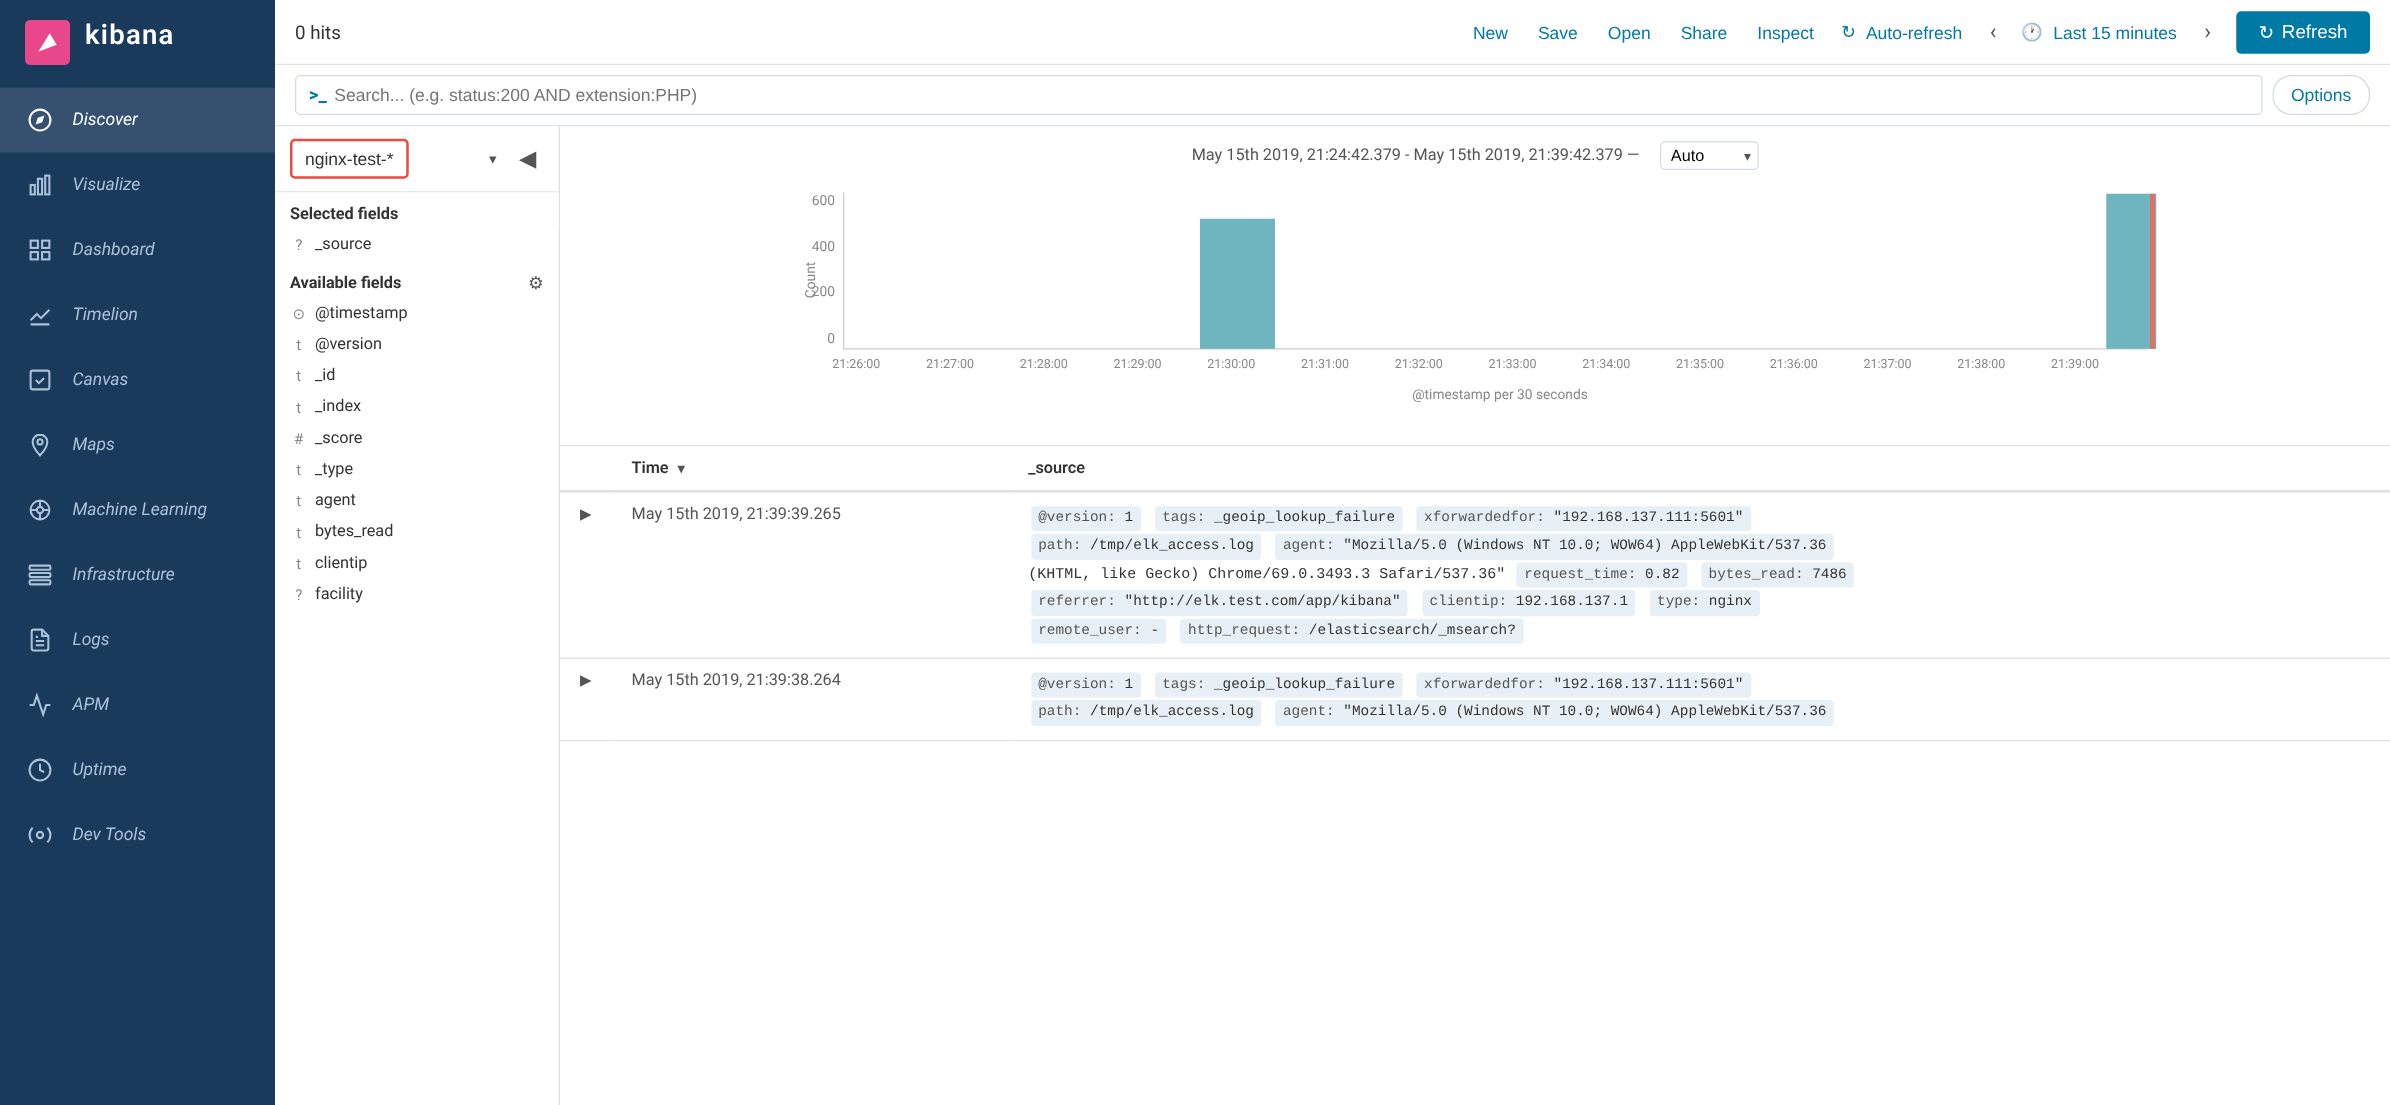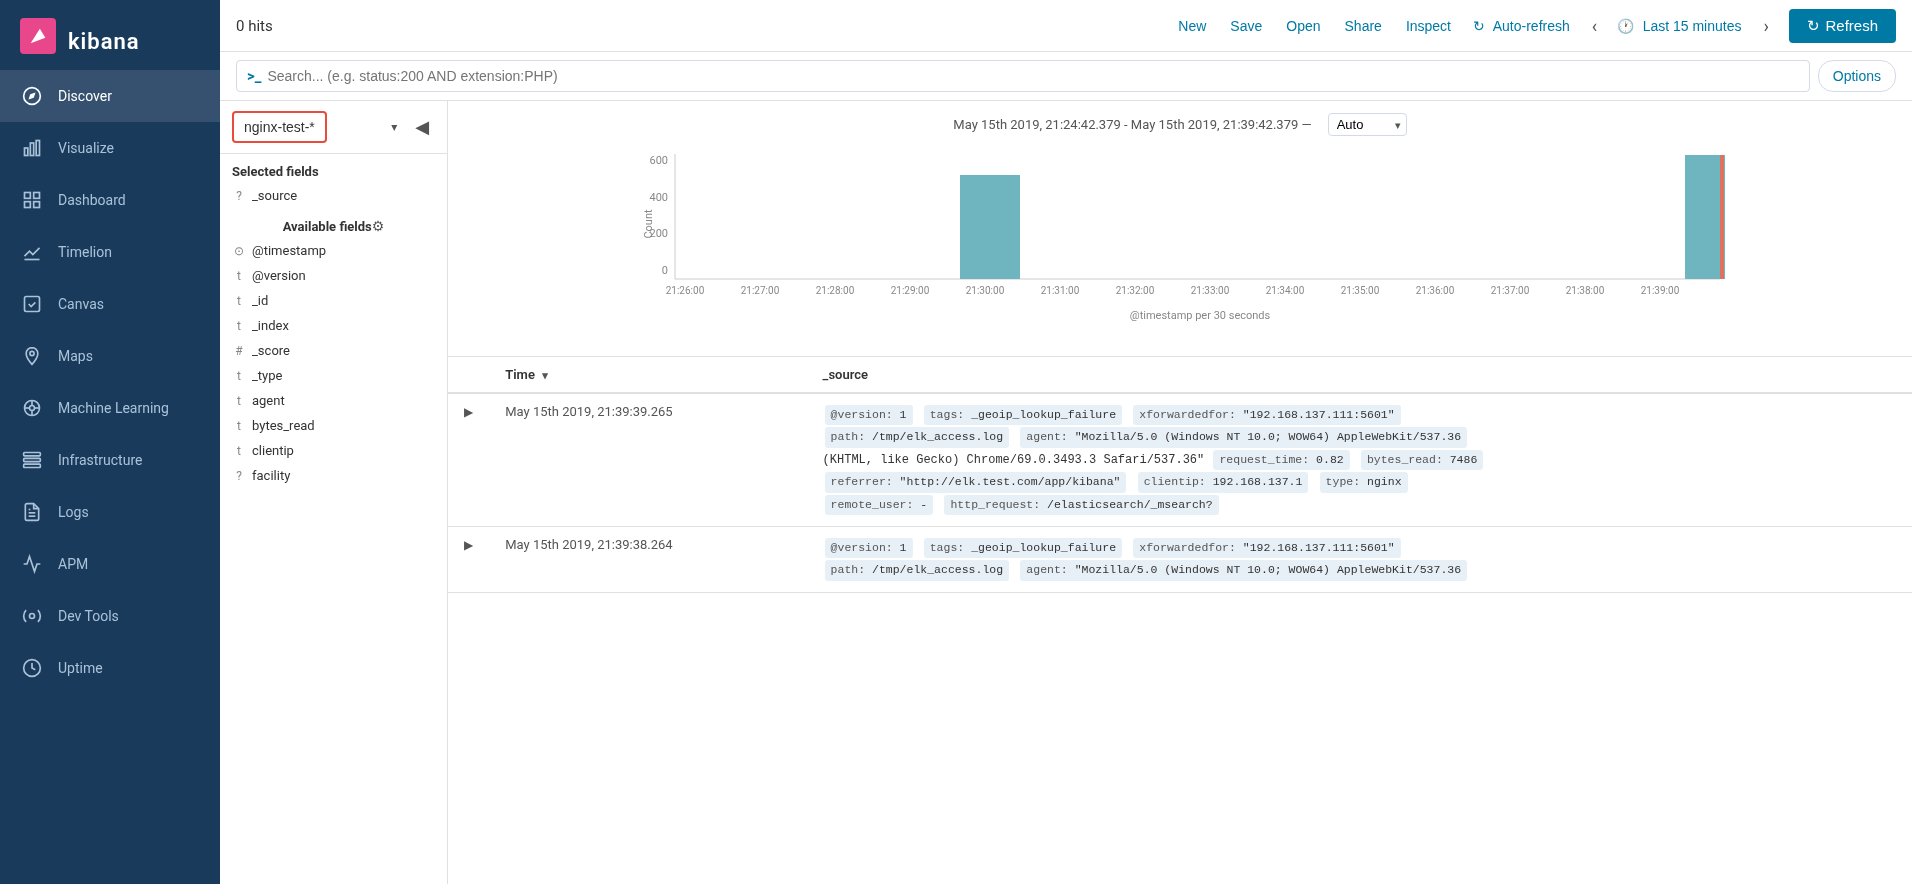--- a/index.html
+++ b/index.html
@@ -9,21 +9,21 @@
     .sidebar {
       width: 220px;
       background: #1a3a5c;
       display: flex;
       flex-direction: column;
       flex-shrink: 0;
       height: 100%;
     }
     .sidebar-logo {
       display: flex;
-      align-items: flex-end;
+      align-items: flex-start;
       padding: 16px 20px;
       background: #1a3a5c;
       height: 70px;
     }
     .logo-icon {
       width: 36px;
       height: 36px;
       background: #e8478b;
       border-radius: 4px;
       display: flex;
@@ -32,21 +32,21 @@
       margin-right: 12px;
       flex-shrink: 0;
     }
     .logo-icon svg { width: 22px; height: 22px; }
     .logo-text {
       color: #fff;
       font-size: 22px;
       font-weight: 600;
       letter-spacing: 1px;
     }
-    .sidebar-nav { flex: 1; overflow-y: auto; }
+    .sidebar-nav { flex: 1; overflow-y: auto; font-style: italic; }
     .nav-item {
       display: flex;
       align-items: center;
       padding: 14px 20px;
       color: #a9c2d9;
       cursor: pointer;
       font-size: 14px;
       transition: background 0.15s;
     }
     .nav-item.active { background: rgba(255,255,255,0.12); color: #fff; }
@@ -250,21 +250,21 @@
       color: #888;
       font-size: 12px;
       margin-right: 6px;
       width: 14px;
       text-align: center;
     }
     .field-name { color: #333; font-size: 13px; }
     .section-with-gear {
       display: flex;
       align-items: center;
-      justify-content: center;
+      justify-content: space-between;
       padding: 10px 12px 4px 12px;
     }
     .section-title {
       font-size: 13px;
       font-weight: 700;
       color: #333;
     }
     .gear-btn {
       background: none;
       border: none;
@@ -481,36 +481,36 @@
         <svg width="20" height="20" viewBox="0 0 24 24" fill="none" stroke="currentColor" stroke-width="2">
             <polyline points="22 12 18 12 15 21 9 3 6 12 2 12"></polyline>
           </svg>
       </span>
       <span class="nav-label">APM</span>
     </div>
 
     <div class="nav-item">
       <span class="nav-icon">
         <svg width="20" height="20" viewBox="0 0 24 24" fill="none" stroke="currentColor" stroke-width="2">
+            <circle cx="12" cy="12" r="10"></circle>
+            <polyline points="12 6 12 12 16 14"></polyline>
+          </svg>
+      </span>
+      <span class="nav-label">Uptime</span>
+    </div>
+
+    <div class="nav-item">
+      <span class="nav-icon">
+        <svg width="20" height="20" viewBox="0 0 24 24" fill="none" stroke="currentColor" stroke-width="2">
             <circle cx="12" cy="12" r="3"></circle>
             <path d="M19.07 4.93a10 10 0 0 1 0 14.14"></path>
             <path d="M4.93 4.93a10 10 0 0 0 0 14.14"></path>
           </svg>
       </span>
       <span class="nav-label">Dev Tools</span>
-    </div>
-
-    <div class="nav-item">
-      <span class="nav-icon">
-        <svg width="20" height="20" viewBox="0 0 24 24" fill="none" stroke="currentColor" stroke-width="2">
-            <circle cx="12" cy="12" r="10"></circle>
-            <polyline points="12 6 12 12 16 14"></polyline>
-          </svg>
-      </span>
-      <span class="nav-label">Uptime</span>
     </div>
   </div>
 </nav>
 
 <main class="main">
 
   <div class="topbar">
     <span class="hits-count">0 hits</span>
     <div class="topbar-actions">
       <button class="topbar-btn">New</button>

